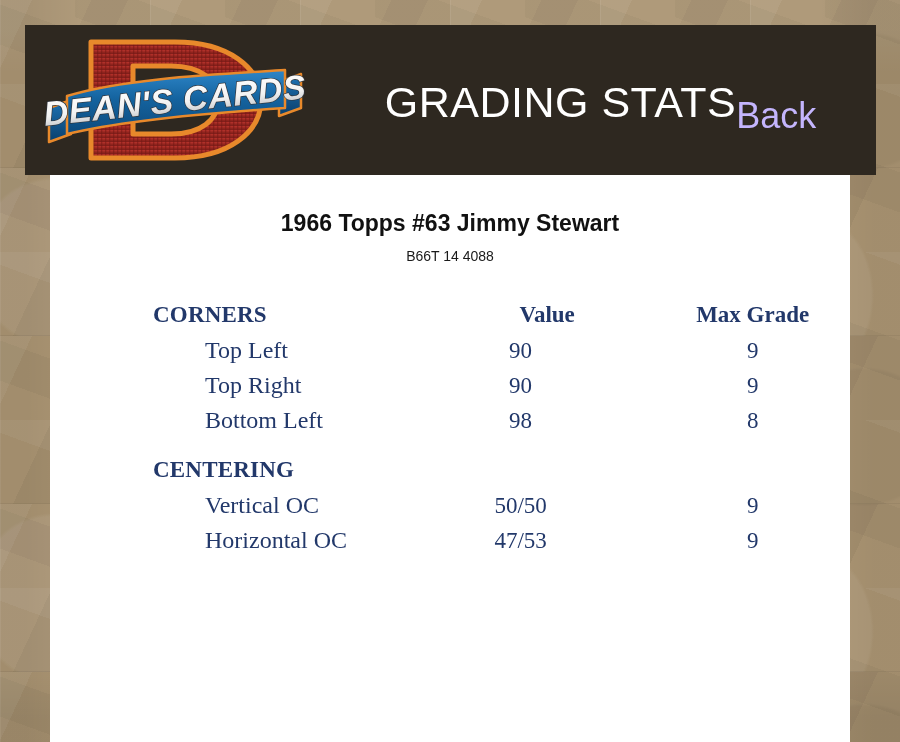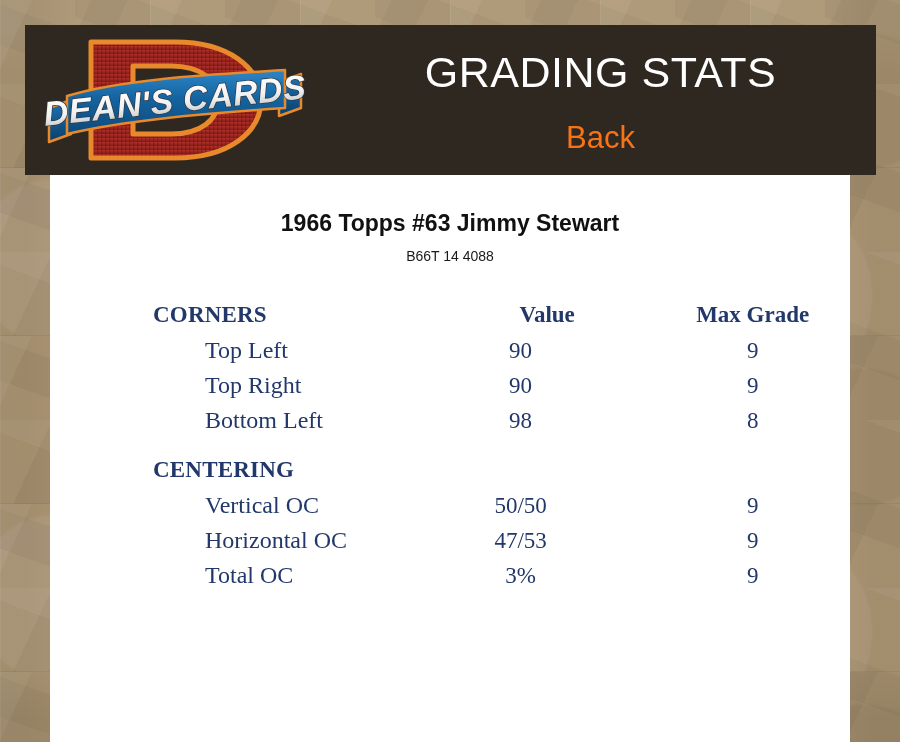--- a/index.html
+++ b/index.html
@@ -76,36 +76,36 @@
   #logo svg { display: block; }
 
   
   #header-titles {
     position: absolute;
     left: 300px;
     right: 0;
     top: 0;
     height: 150px;
     display: flex;
-    flex-direction: column;
+    flex-direction: row;
     align-items: center;
     justify-content: center;
     padding-top: 4px;
     box-sizing: border-box;
   }
   #header-title {
     color: #ffffff;
     font-size: 43px;
     line-height: 1.0;
     letter-spacing: 0.5px;
     white-space: nowrap;
   }
   #header-subtitle {
-    color: #f97316;
-    font-size: 31px;
+    color: #c4b5fd;
+    font-size: 36px;
     line-height: 1.0;
     margin-top: 28px;
     white-space: nowrap;
   }
 
   
   #panel {
     position: absolute;
     left: 50px;
     top: 175px;
@@ -291,22 +291,17 @@
         <tr class="data-row">
           <td class="row-label">Vertical OC</td>
           <td class="row-value">50/50</td>
           <td class="row-grade">9</td>
         </tr>
         <tr class="data-row">
           <td class="row-label">Horizontal OC</td>
           <td class="row-value">47/53</td>
           <td class="row-grade">9</td>
         </tr>
-        <tr class="data-row">
-          <td class="row-label">Total OC</td>
-          <td class="row-value">3%</td>
-          <td class="row-grade">9</td>
-        </tr>
 
       </tbody>
     </table>
   </div>
 </div>
 
 </body></html>

